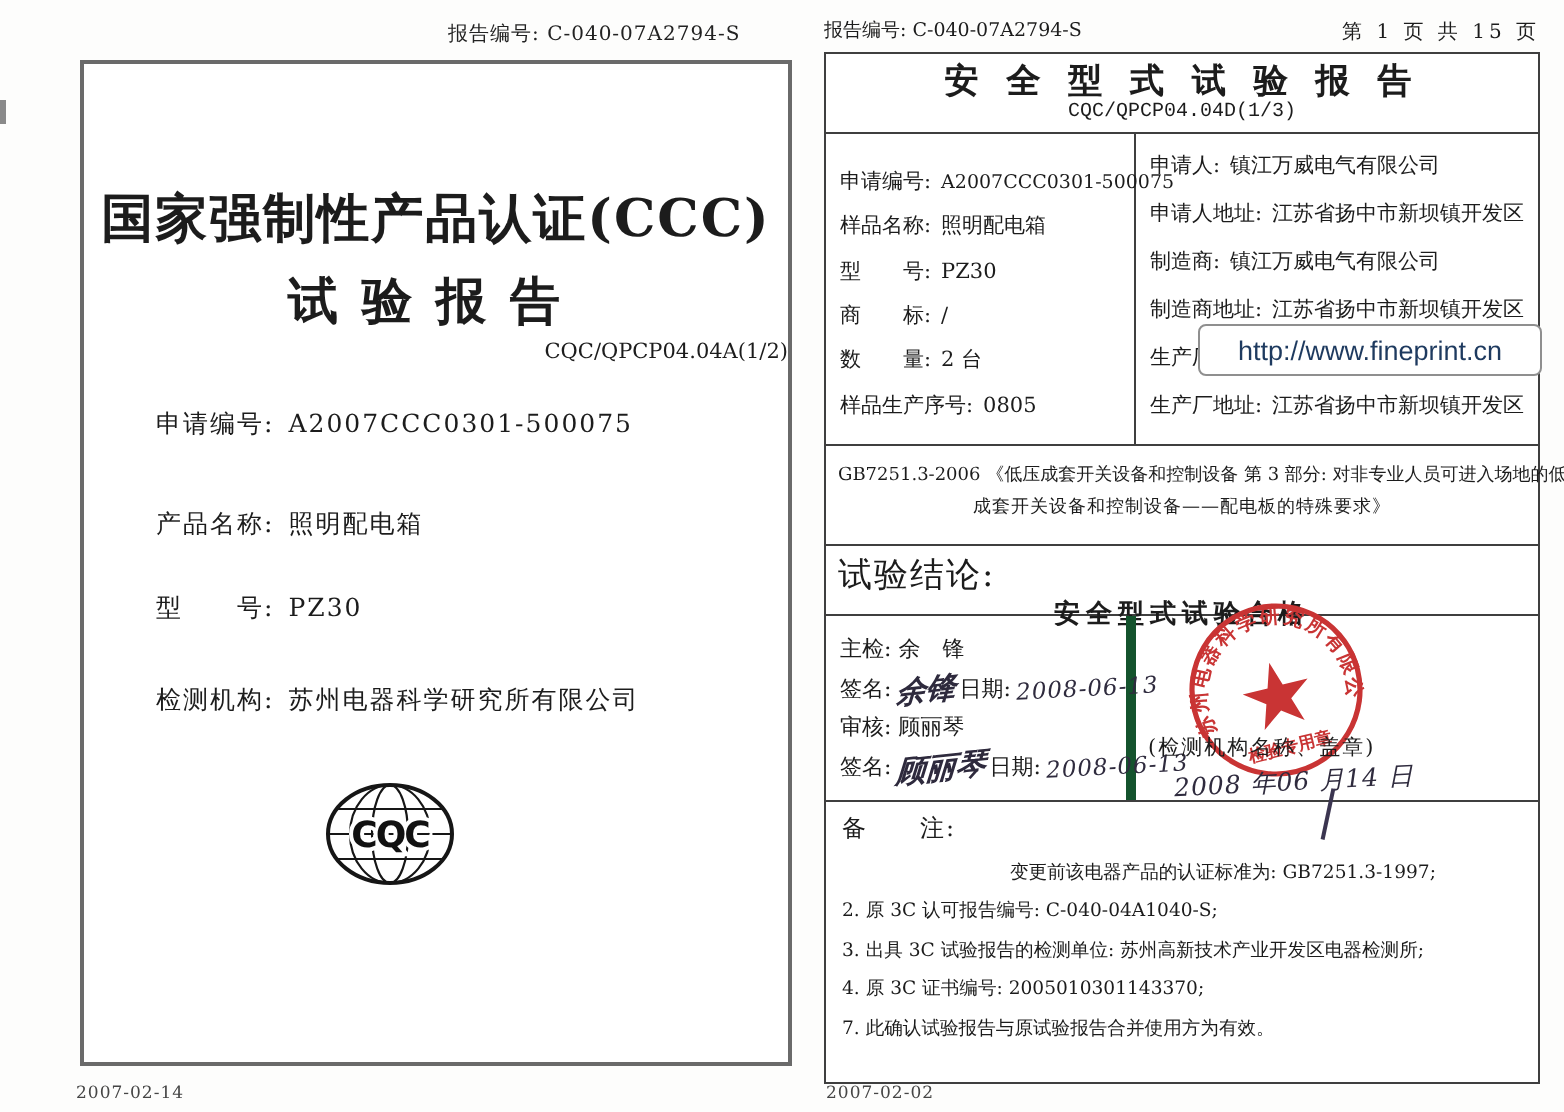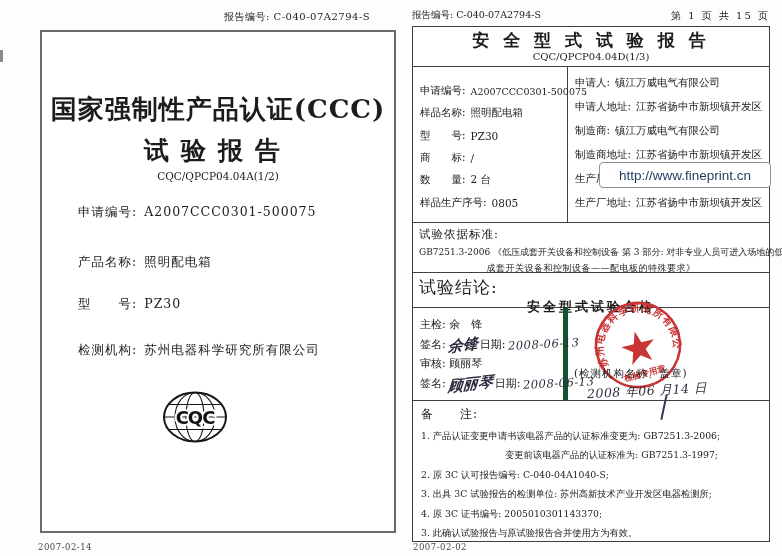--- a/index.html
+++ b/index.html
@@ -6,37 +6,37 @@
   html,body { width:782px; height:556px; background:#fdfdfc; overflow:hidden;
               font-family:"DejaVu Serif","Liberation Serif",serif; color:#1c1c1c; }
   .abs { position:absolute; }
   #stage { position:relative; width:782px; height:404px; }
 
   
   #left-report-no { left:224px; top:10px; font-size:10px; letter-spacing:.5px; color:#222; }
   #left-page { left:40px; top:30px; width:356px; height:503px; border:2px solid #6a6a6a; background:#fff; }
   .lp-title1 { top:60px; width:100%; text-align:center; font-size:26px; font-weight:700; letter-spacing:1px; }
   .lp-title2 { top:102px; width:100%; text-align:center; font-size:25px; font-weight:700; letter-spacing:12px; }
-  .lp-code   { top:138px; width:100%; text-align:center; font-size:10.5px; }
+  .lp-code   { top:138px; width:100%; text-align:right; font-size:10.5px; }
   .lp-field  { left:36px; font-size:12.5px; letter-spacing:1px; white-space:nowrap; }
   .lp-field .val { margin-left:7px; }
   #lp-f0 { top:172px; } #lp-f1 { top:222px; } #lp-f2 { top:264px; } #lp-f3 { top:310px; }
   #cqc-logo { left:120px; top:358px; }
   .footer-date { font-size:8.5px; color:#454545; letter-spacing:.5px; }
   #left-footer { left:38px; top:542px; }
   #edge-mark { left:0; top:50px; width:3px; height:12px; background:#8a8a8a; }
 
   
   #right-header { left:412px; top:9px; width:358px; display:flex; justify-content:space-between; font-size:9.5px; }
   #right-page-info { font-size:10px; letter-spacing:2px; }
   #right-page { left:412px; top:26px; width:358px; height:516px; border:1.5px solid #3f3f3f; background:#fff; }
   .rp-sec { border-bottom:1px solid #3f3f3f; position:relative; }
   .rp-title-row { height:40px; text-align:center; }
   .rp-title { font-size:17px; font-weight:700; letter-spacing:4px; padding-top:2px; }
-  .rp-doccode { font-size:10px; margin-top:-1px; }
+  .rp-doccode { font-size:10px; margin-top:-1px;font-family:Liberation Mono, monospace; }
   .rp-info { height:156px; display:flex; }
   .rp-info-left { width:155px; border-right:1px solid #3f3f3f; padding:13px 0 0 7px; }
   .rp-info-right { flex:1; padding:4px 0 0 7px; }
   .irow { height:22.3px; display:flex; align-items:center; font-size:10.5px; white-space:nowrap; }
   .rp-info-right .irow { height:24px; }
   .irow .val { margin-left:5px; }
   .fit { font-size:9.5px; letter-spacing:0; }
   #watermark { left:186px; top:95px; width:172px; height:26px; background:#fff;
                border:1.5px solid #8f8f8f; border-radius:4px; z-index:6;
                display:flex; align-items:center; justify-content:center;
@@ -176,21 +176,20 @@
           </div>
         <div class="irow">
             <span>生产厂地址:</span>
             <span class="val">江苏省扬中市新坝镇开发区</span>
           </div>
       </div>
       <div id="watermark" class="abs">http://www.fineprint.cn</div>
     </div>
 
     <div class="rp-sec rp-standards">
-      <div class="rp-std-label">试验依据标准:</div>
       <div class="rp-std-l1">GB7251.3-2006 《低压成套开关设备和控制设备 第 3 部分: 对非专业人员可进入场地的低压</div>
       <div class="rp-std-l2">成套开关设备和控制设备——配电板的特殊要求》</div>
     </div>
 
     <div class="rp-sec rp-conclusion">
       <div class="rp-conc-label">试验结论:</div>
       <div class="rp-conc-value">安全型式试验合格</div>
     </div>
 
     <div class="rp-sec rp-sign">
@@ -227,24 +226,23 @@
         <div id="seal-caption">(检测机构名称、盖章)</div>
         <div id="seal-date">
           <span class="hand">2008 年06 月14 日</span>
         </div>
         <div id="pen-stroke"></div>
       </div>
     </div>
 
     <div class="rp-notes">
       <div class="rp-notes-label">备　　注:</div>
-      <div class="note">1. 产品认证变更申请书该电器产品的认证标准变更为: GB7251.3-2006;</div>
       <div class="note note-indent">变更前该电器产品的认证标准为: GB7251.3-1997;</div>
       <div class="note">2. 原 3C 认可报告编号: C-040-04A1040-S;</div>
       <div class="note">3. 出具 3C 试验报告的检测单位: 苏州高新技术产业开发区电器检测所;</div>
       <div class="note">4. 原 3C 证书编号: 2005010301143370;</div>
-      <div class="note">3. 此确认试验报告与原试验报告合并使用方为有效。</div>
+      <div class="note">7. 此确认试验报告与原试验报告合并使用方为有效。</div>
     </div>
   </div>
 
   <div id="right-footer" class="abs footer-date">2007-02-02</div>
 
 </div>
 
 </body></html>

